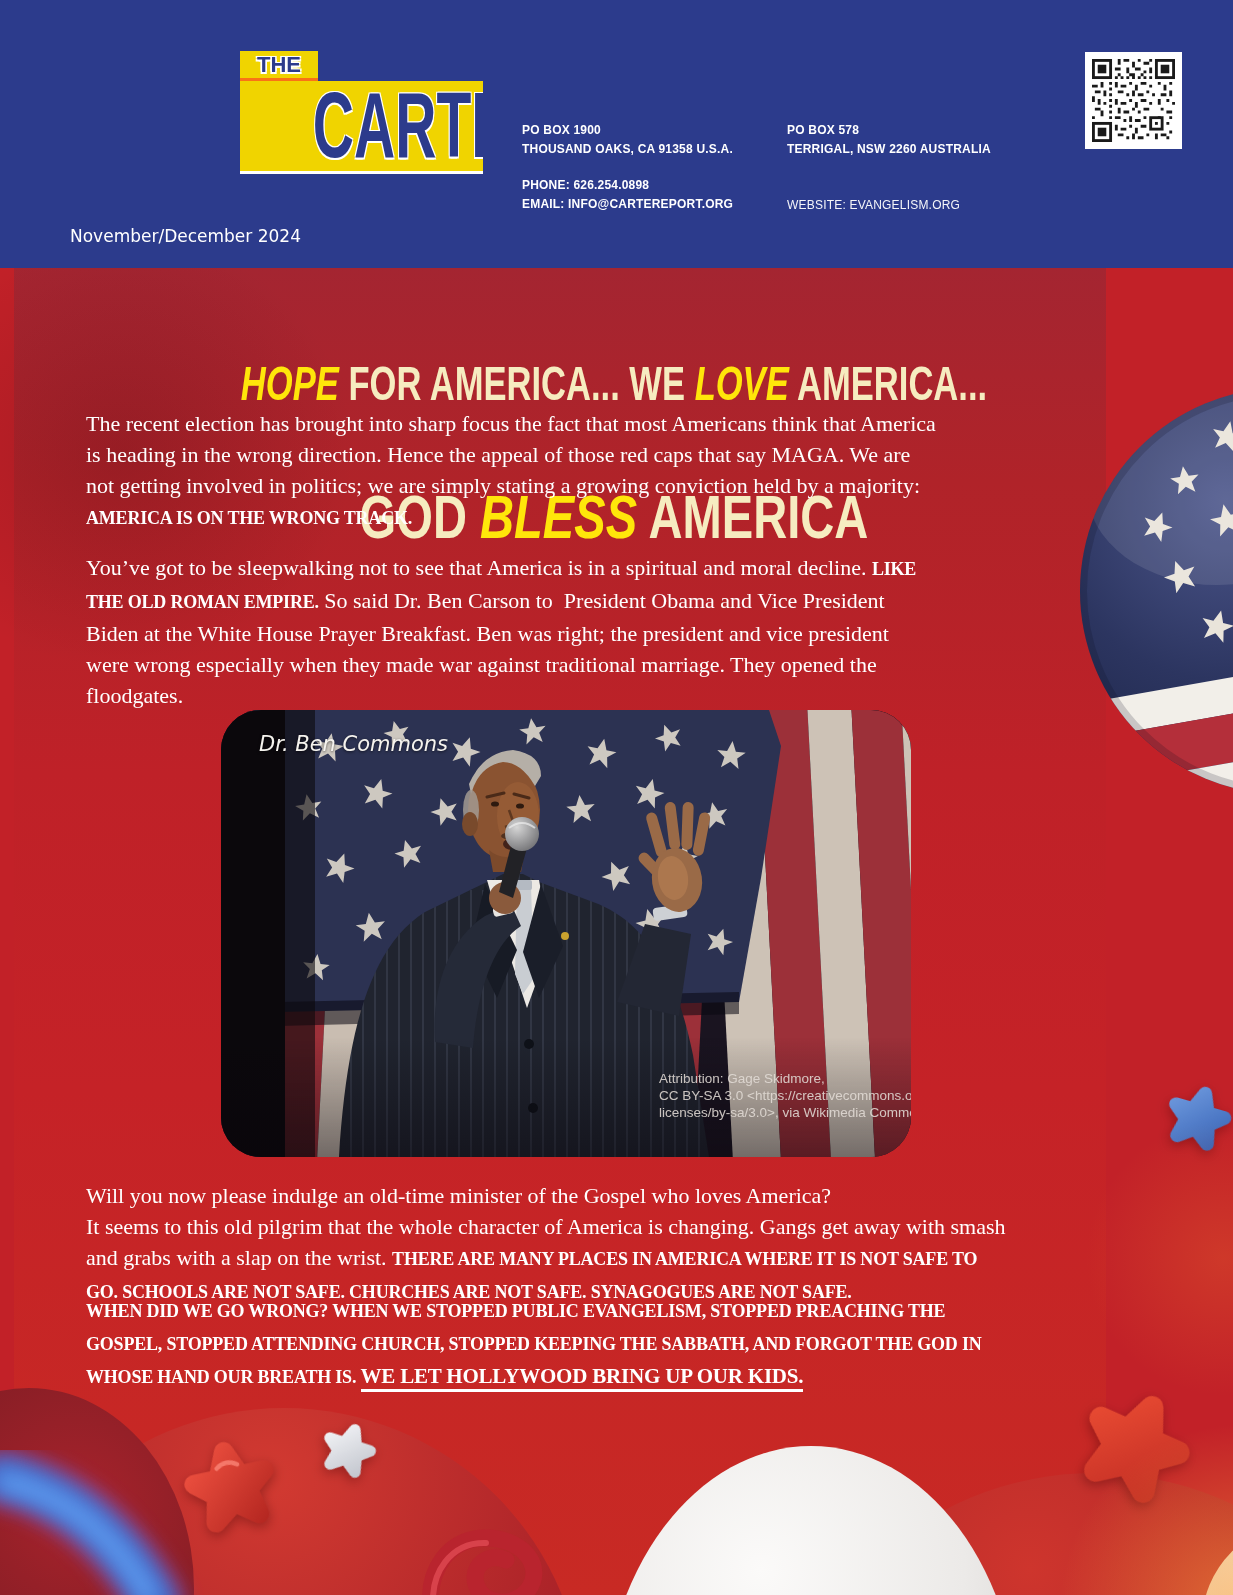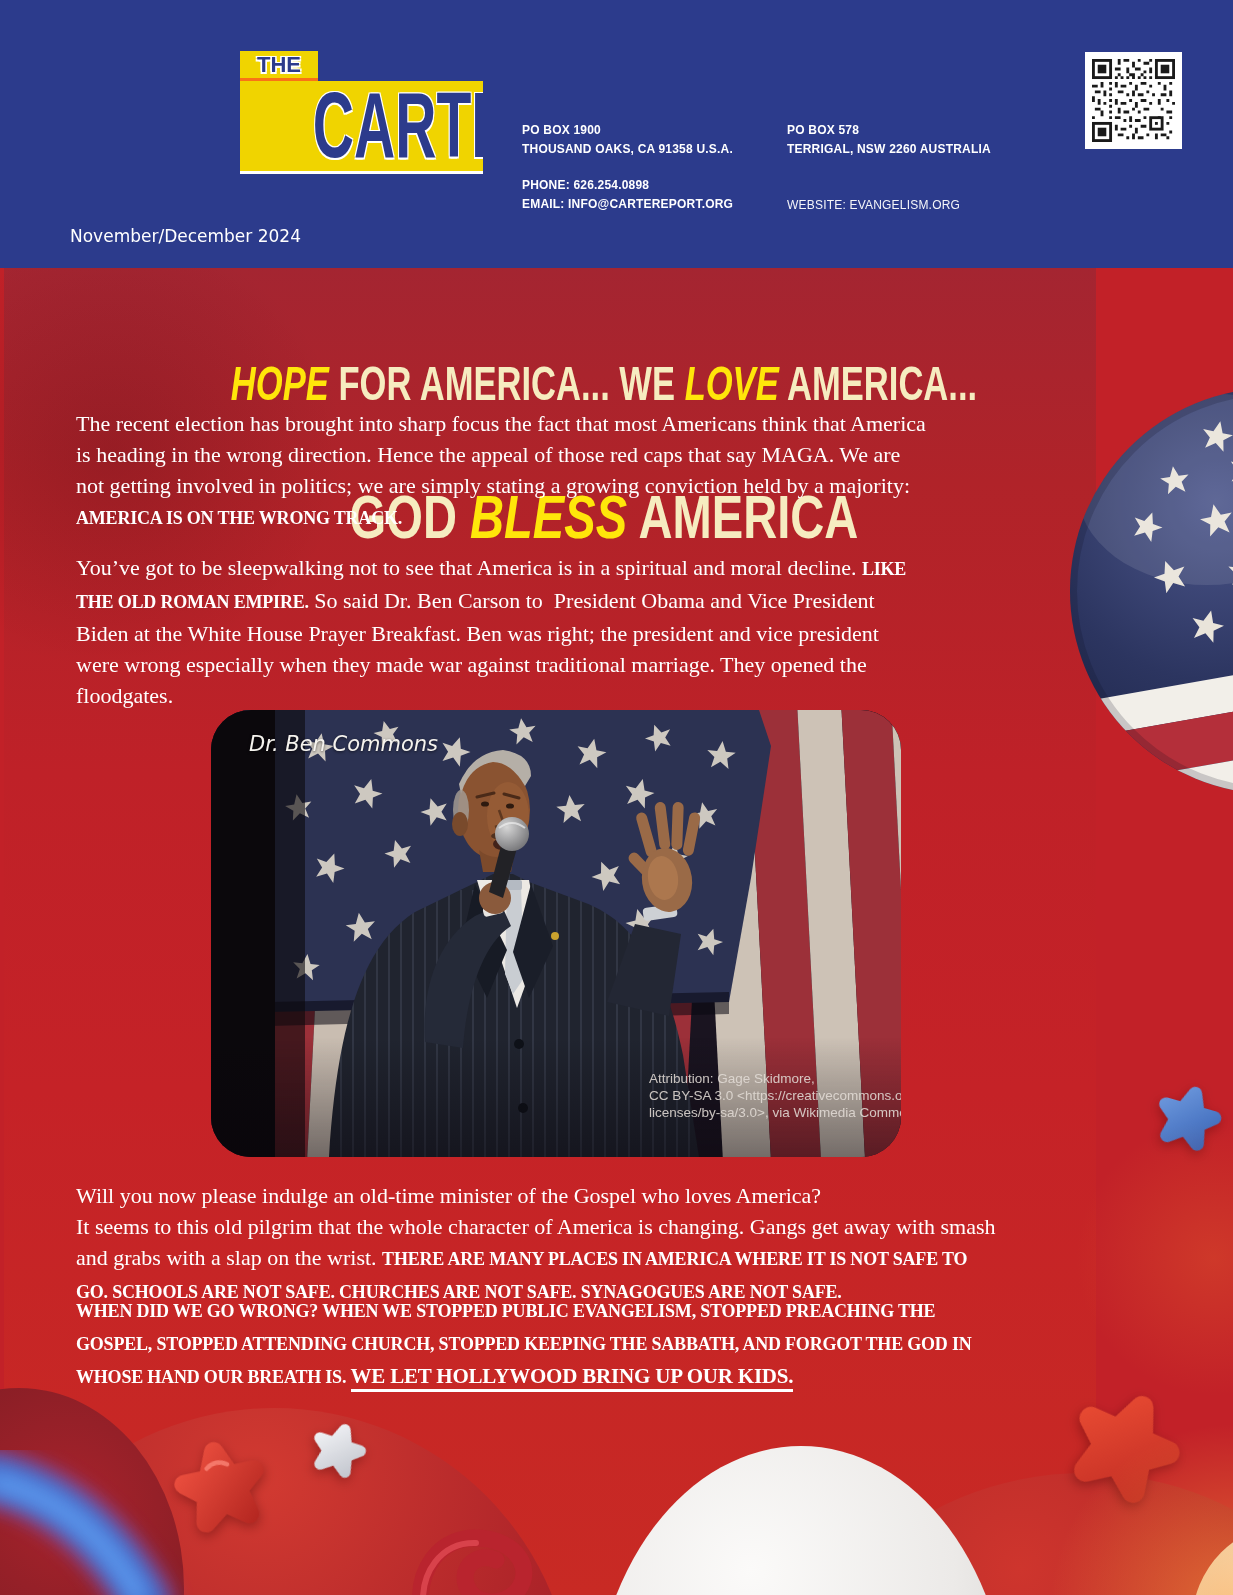--- a/index.html
+++ b/index.html
@@ -24,21 +24,21 @@
   .contact .gap{height:17px;}
   .contact .gap2{height:37px;}
   .contact .light{font-weight:400;opacity:.95;}
   .qr{position:absolute;left:1085px;top:52px;width:97px;height:97px;background:#fff;
       display:flex;align-items:center;justify-content:center;}
   .qr svg{width:83px;height:83px;}
   .issue-date{position:absolute;left:70px;top:226px;color:#fff;font-size:17px;
       font-family:"DejaVu Sans",sans-serif;}
 
   
-  .red-body{position:absolute;left:4px;top:268px;width:1092px;height:1327px;
+  .red-body{position:absolute;left:14px;top:268px;width:1092px;height:1327px;
       background:linear-gradient(180deg,#a42531 0%,#b02329 16%,#bf2128 38%,#c52227 62%,#c82a24 100%);}
   .dec{position:absolute;}
 
   .mottle{left:-60px;top:-10px;width:420px;height:430px;
       background:radial-gradient(ellipse at 40% 45%, rgba(70,5,15,.22), rgba(70,5,15,0) 65%);}
 
   .flag-balloon{left:1063px;top:117px;width:412px;height:412px;}
   .big-dome-1{left:-30px;top:1140px;width:600px;height:600px;border-radius:50%;
       background:radial-gradient(circle at 48% 12%, #d23a31, #a82128 55%, #941f24 100%);}
   .big-dome-2{left:760px;top:1205px;width:640px;height:640px;border-radius:50%;

